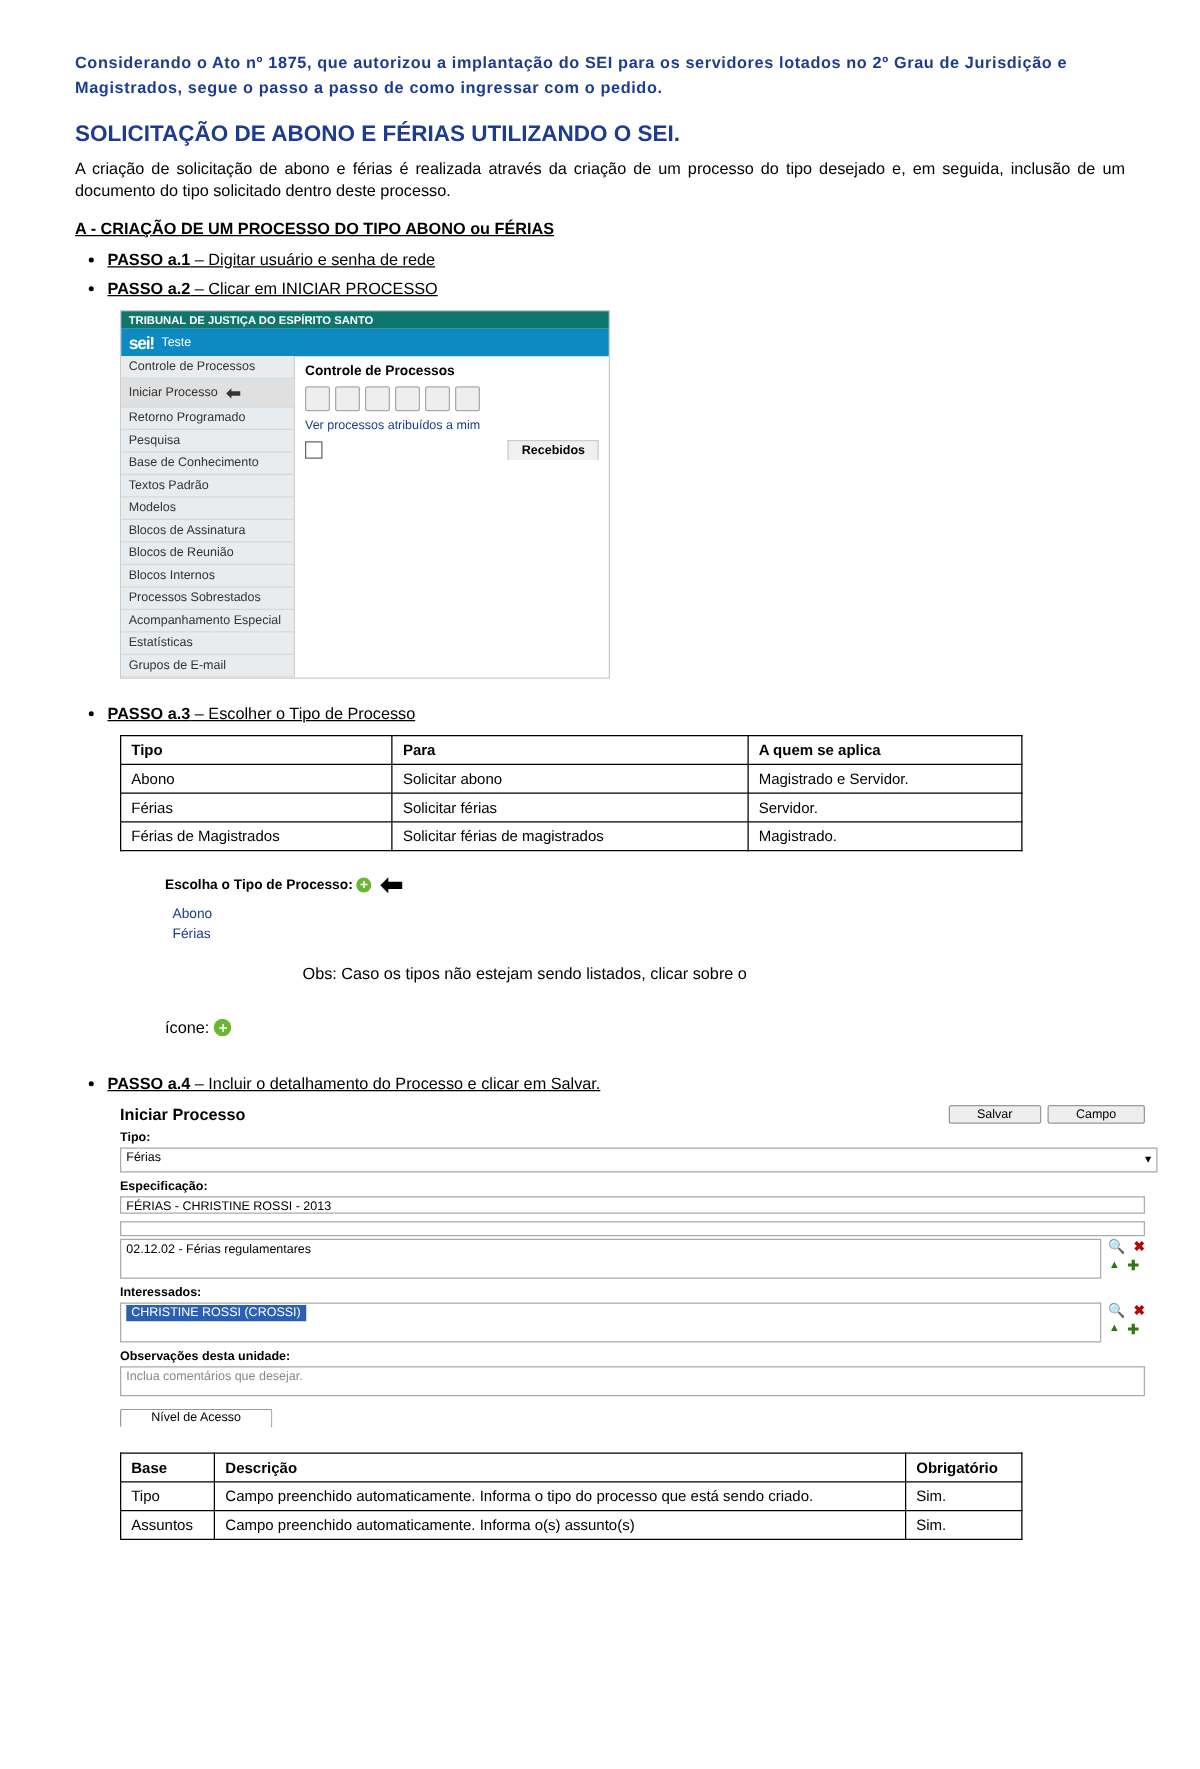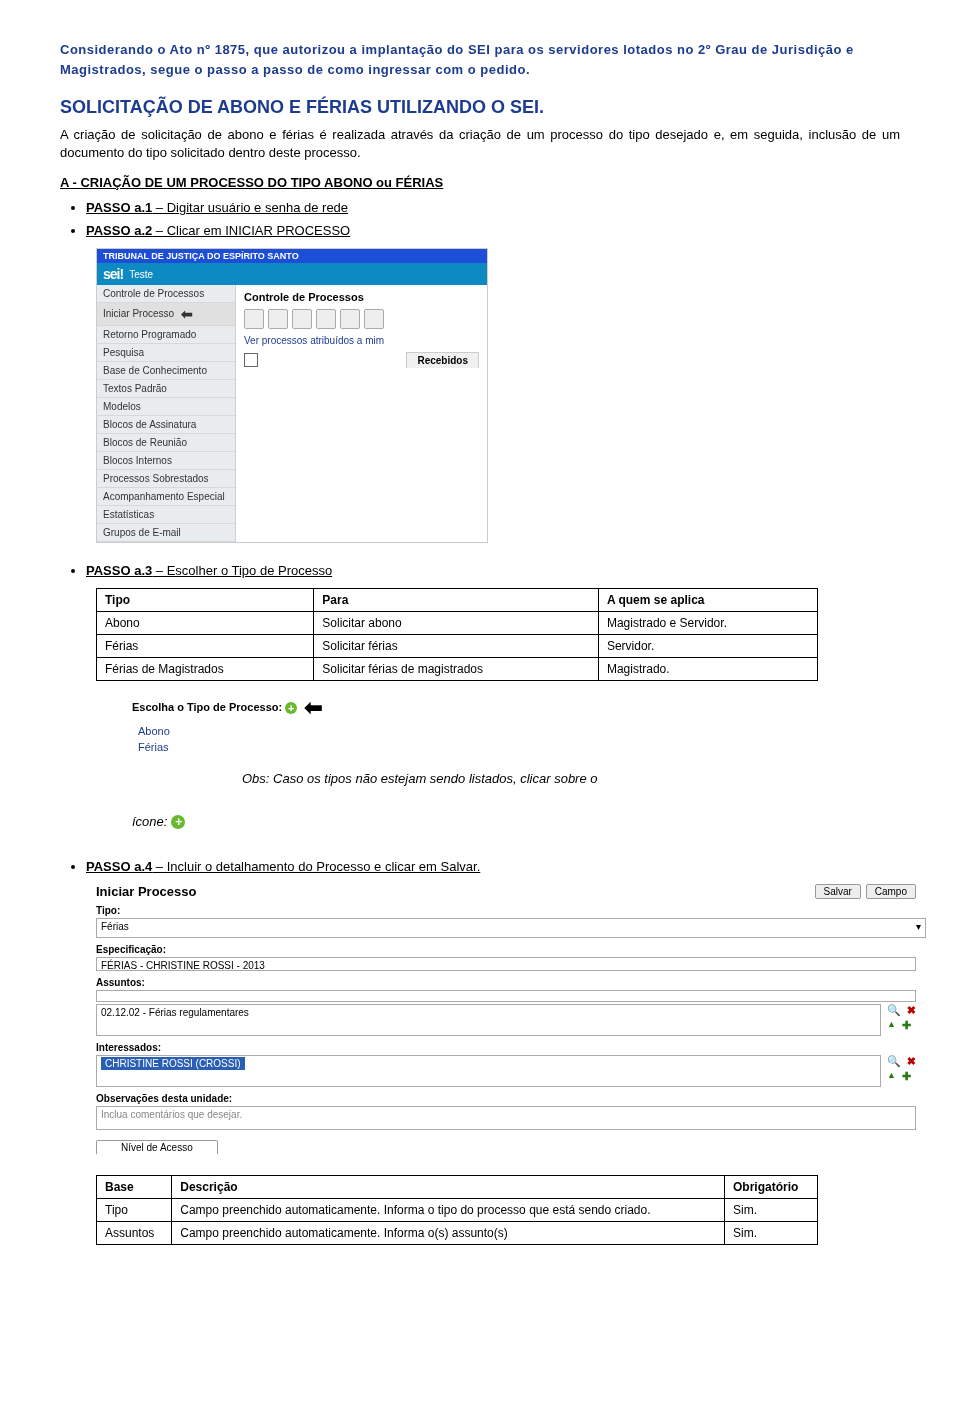--- a/index.html
+++ b/index.html
@@ -55,21 +55,21 @@
   }
 
   
   .sei-shot {
     width: 390px;
     font-size: 10px;
     border: 1px solid #ccc;
     background: #fff;
   }
   .sei-topbar {
-    background: #1d4ed8;
+    background: #0f766e;
     color: #fff;
     font-size: 9px;
     padding: 2px 6px;
     font-weight: bold;
     border-bottom: 0;
   }
   .sei-topbar2 {
     background: #0d8ac1;
     color: #fff;
     padding: 3px 6px;
@@ -189,21 +189,20 @@
     color: #1d3c8f;
     margin: 4px 0 0 6px;
   }
 
   .obs-row {
     display: flex;
     align-items: center;
     margin: 18px 0 30px 72px;
     gap: 6px;
     max-width: 780px;
-    font-style: italic;
   }
   .obs-row .icone {
     margin-top: 28px;
     display: flex;
     align-items: center;
     gap: 4px;
   }
   .obs-row .plus {
     display: inline-block;
     width: 14px; height: 14px;
@@ -231,21 +230,21 @@
     font-size: 13px;
     margin-bottom: 6px;
   }
   .form-shot .topbtns {
     float: right;
   }
   .form-shot .btn {
     display: inline-block;
     border: 1px solid #999;
     background: #eee;
-    padding: 1px 8px;
+    padding: 1px 22px;
     border-radius: 2px;
     font-size: 10px;
     margin-left: 2px;
   }
   .form-shot .fld {
     clear: both;
     margin-top: 6px;
   }
   .form-shot .fld label {
     display: block;
@@ -475,21 +474,20 @@
     <label>Tipo:</label>
     <div class="finput dd">Férias</div>
   </div>
 
   <div class="fld">
     <label>Especificação:</label>
     <div class="finput wfull">FÉRIAS - CHRISTINE ROSSI - 2013</div>
   </div>
 
   <div class="fld">
-    <label>Assuntos:</label>
     <div class="finput wfull" style="height:12px;"></div>
     <div class="withicons" style="margin-top:2px;">
       <div class="finput" style="height:26px;">02.12.02 - Férias regulamentares</div>
       <div class="sideicons">
         <div class="r">
           <span class="ic-search">🔍</span>
           <span class="ic-del">✖</span>
         </div>
         <div class="r">
           <span class="ic-up">▲</span>

